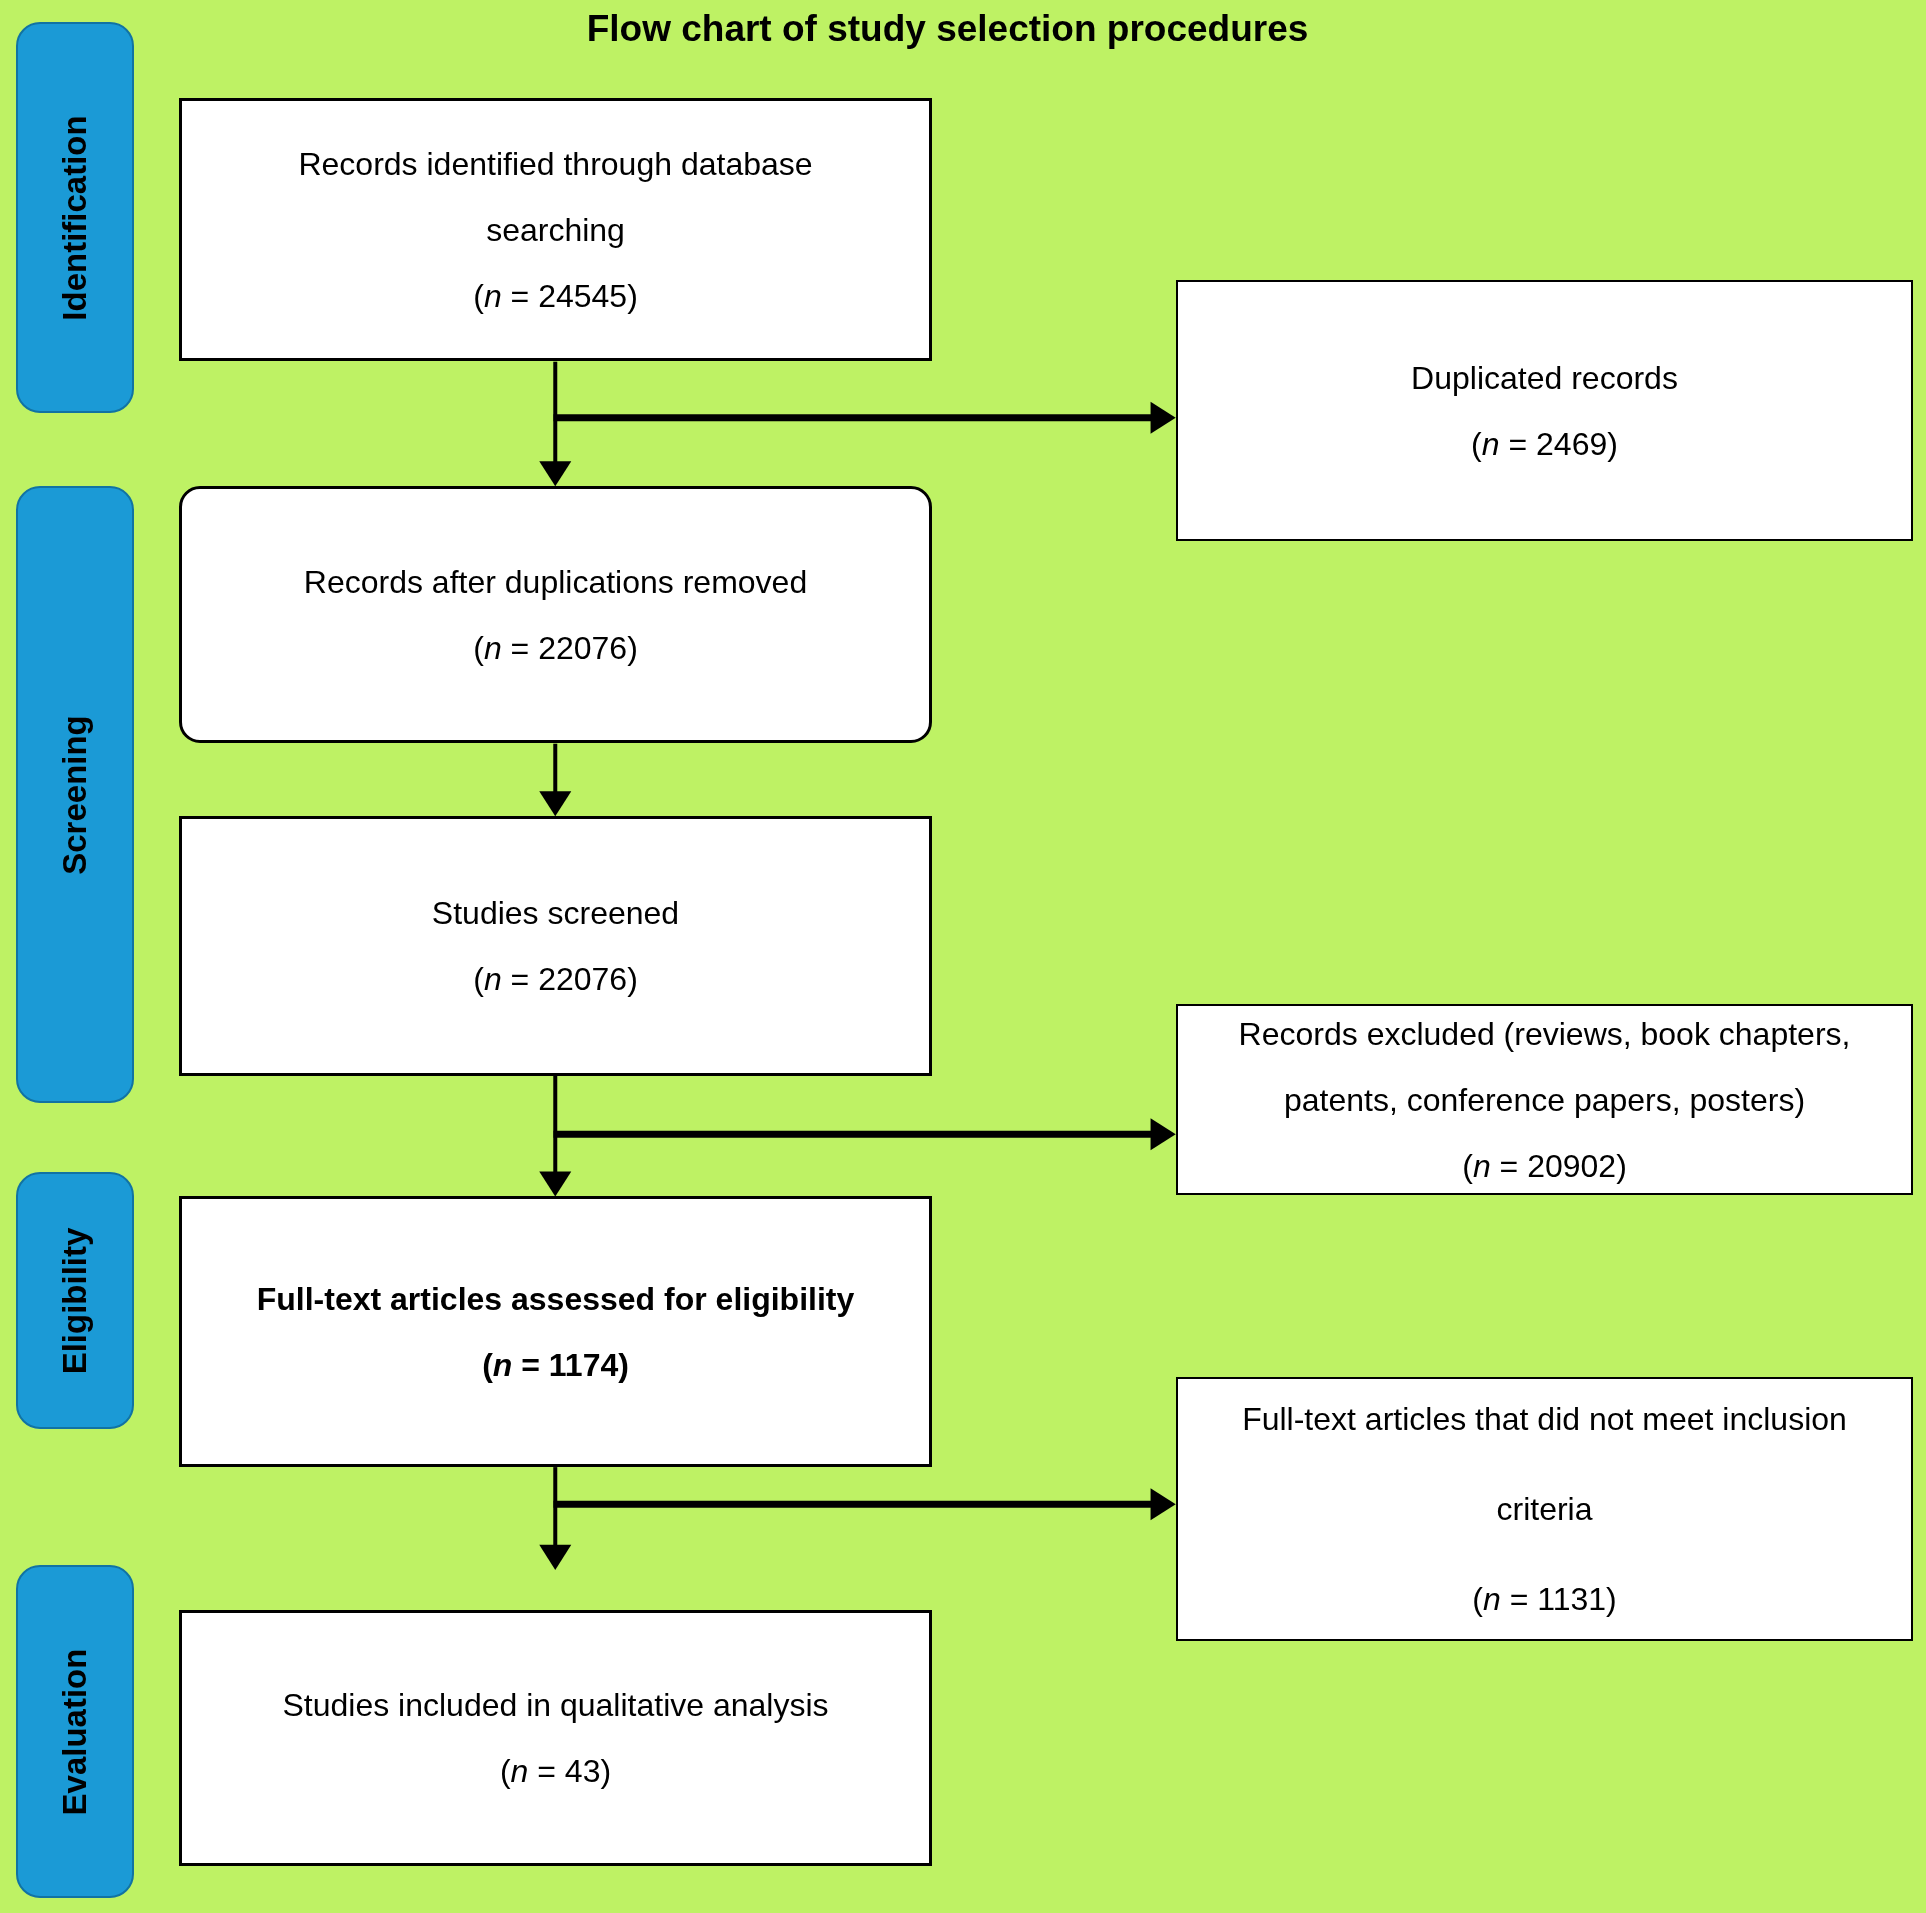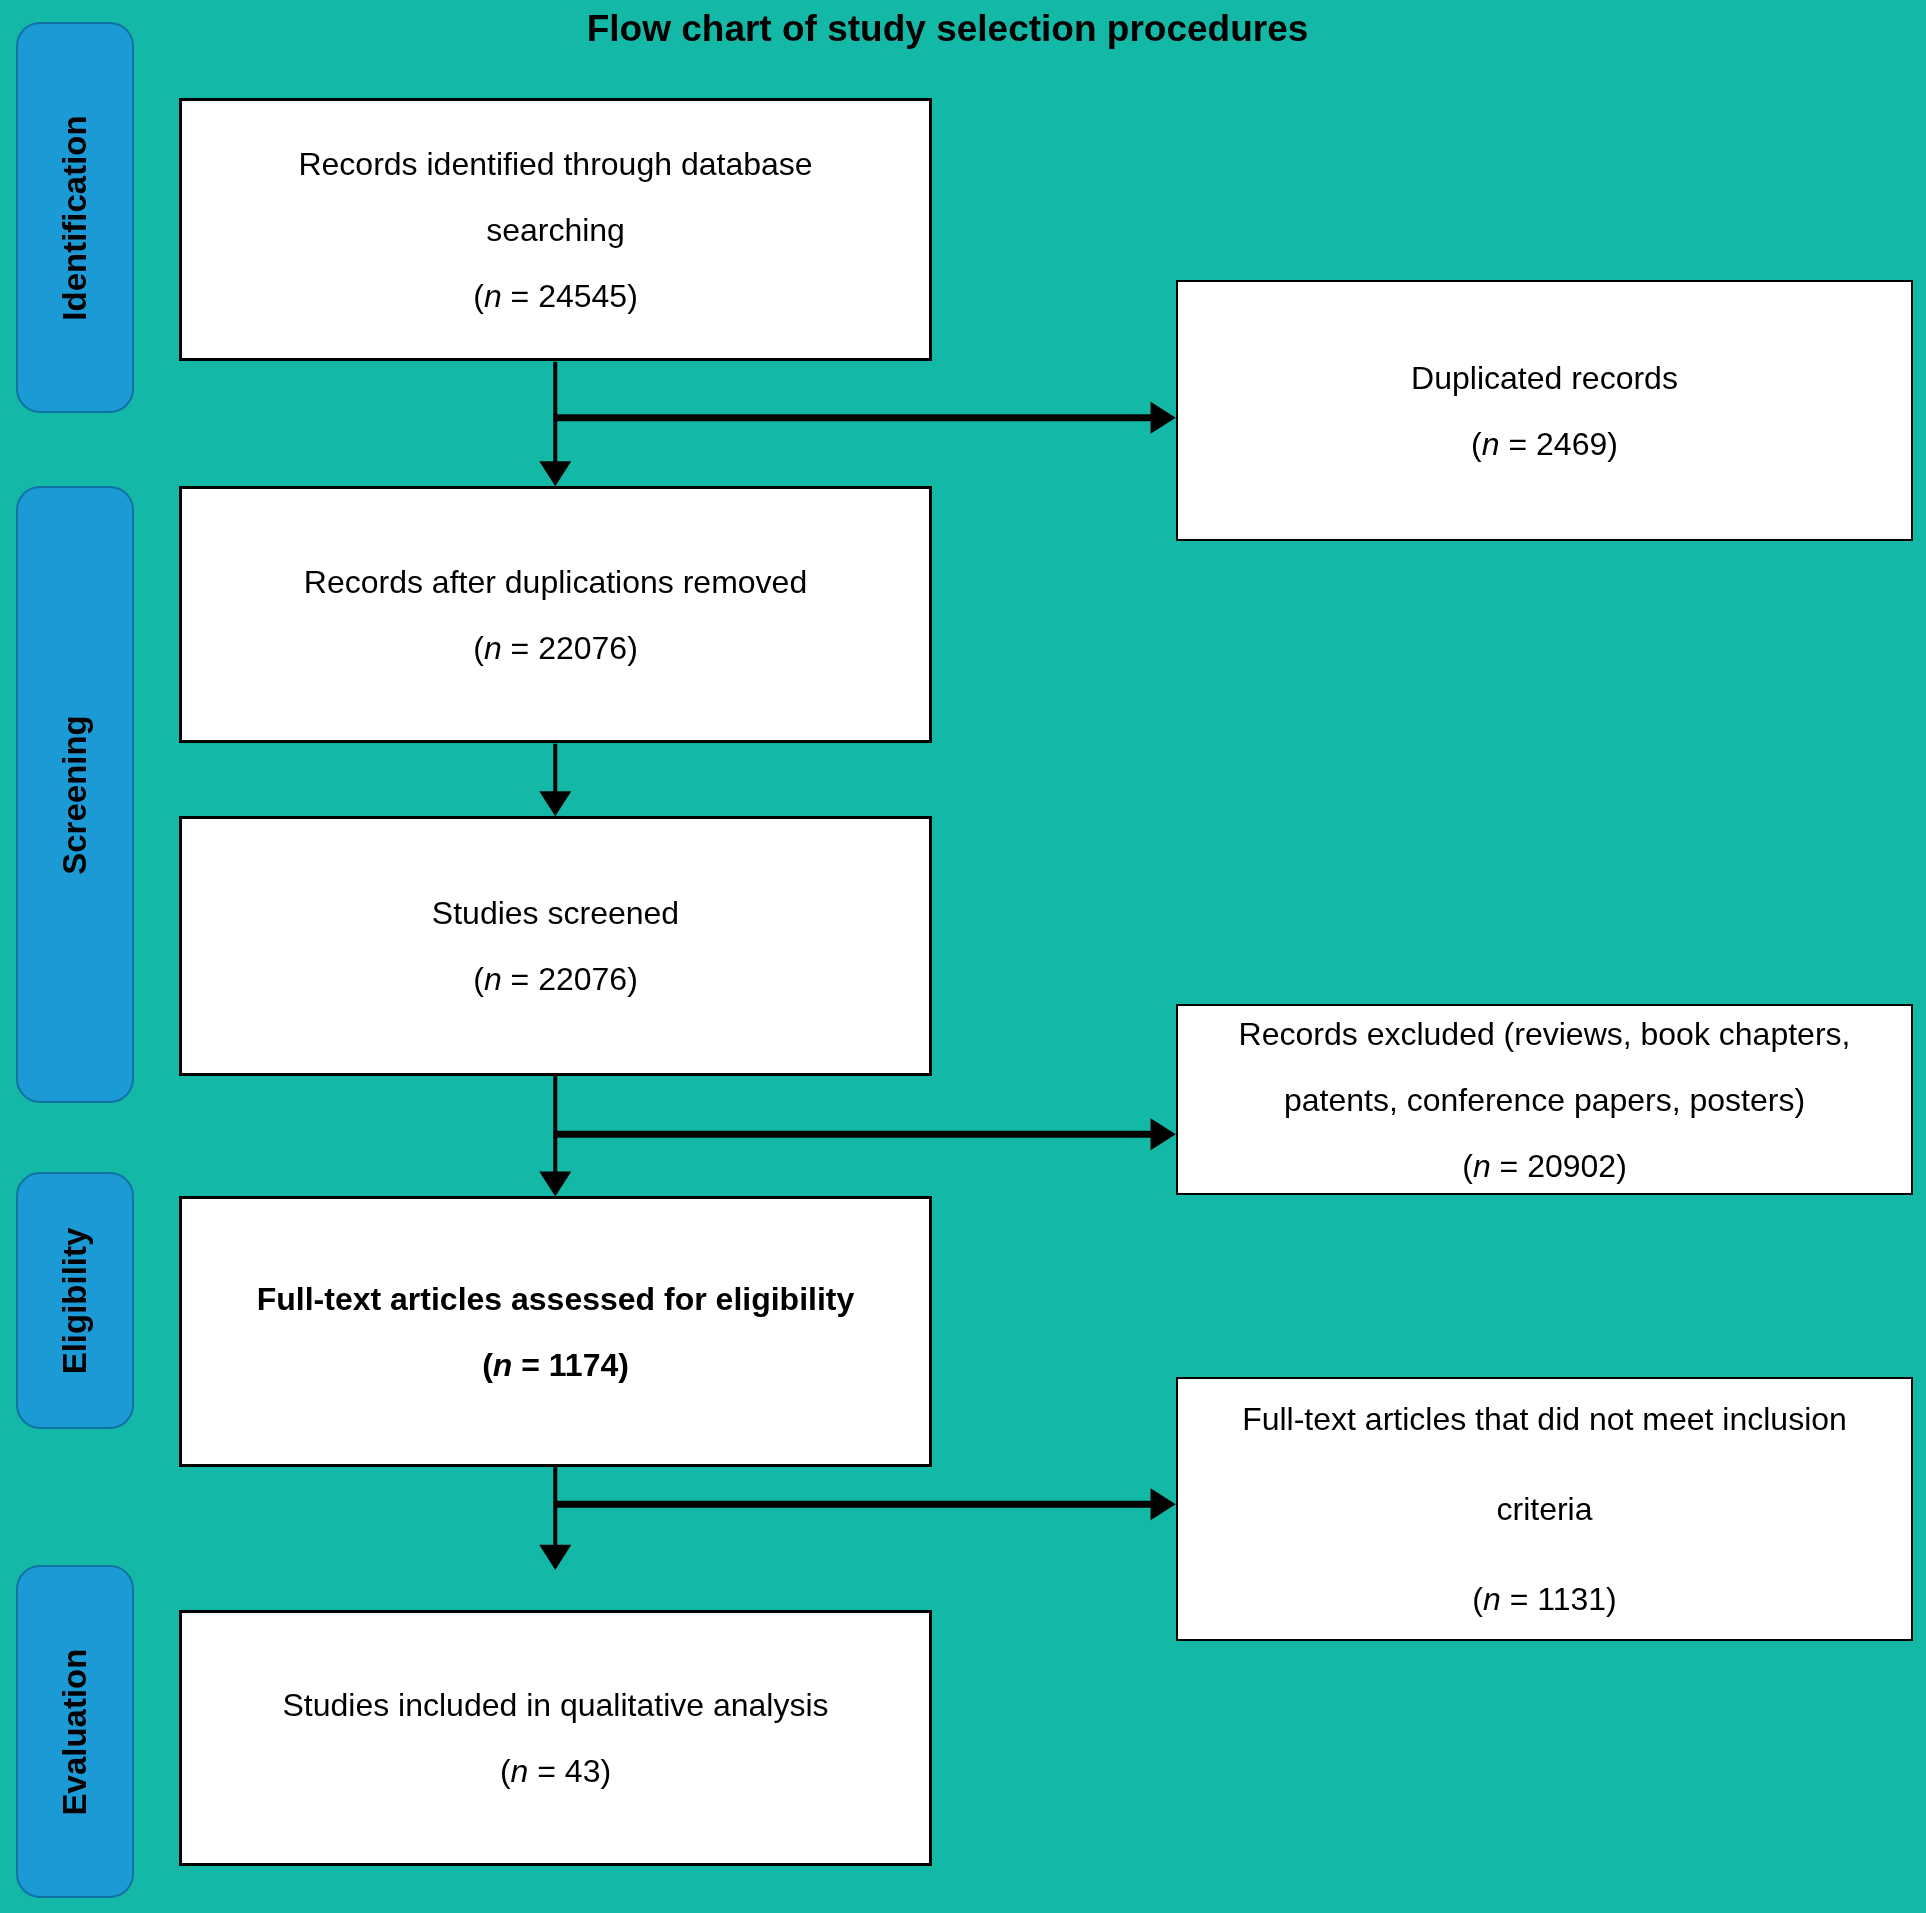--- a/index.html
+++ b/index.html
@@ -4,21 +4,21 @@
 <style>
   :root{
     --stage-blue:#1B9AD6;
     --stage-border:#1173A3;
     --box-border:#000000;
   }
   html,body{margin:0;padding:0;background:#ffffff;}
   #canvas{
     position:relative;
     width:1926px;height:1914px;
-    background:#14b8a6;
+    background:#bef264;
     font-family:"Liberation Sans", sans-serif;
     color:#000;
     overflow:hidden;
   }
   .title{
     position:absolute;
     top:8px;left:0;width:1895px;
     text-align:center;
     font-size:37px;
     font-weight:bold;
@@ -111,21 +111,21 @@
   <div class="stage" style="top:1565px;height:333px;">
     <span class="rot">Evaluation</span>
   </div>
 
   <div class="mbox" style="top:98px;height:263px;">
     <div class="bline">Records identified through database</div>
     <div class="bline">searching</div>
     <div class="bline"><span>(</span><span class="nvar">n</span><span> = </span><span>24545</span><span>)</span></div>
   </div>
 
-  <div class="mbox" style="top:486px;height:257px;">
+  <div class="mbox" style="top:486px;height:257px;border-radius:21px;">
     <div class="bline">Records after duplications removed</div>
     <div class="bline"><span>(</span><span class="nvar">n</span><span> = </span><span>22076</span><span>)</span></div>
   </div>
 
   <div class="mbox" style="top:816px;height:260px;">
     <div class="bline">Studies screened</div>
     <div class="bline"><span>(</span><span class="nvar">n</span><span> = </span><span>22076</span><span>)</span></div>
   </div>
 
   <div class="mbox" style="top:1196px;height:271px;font-weight:bold;">

